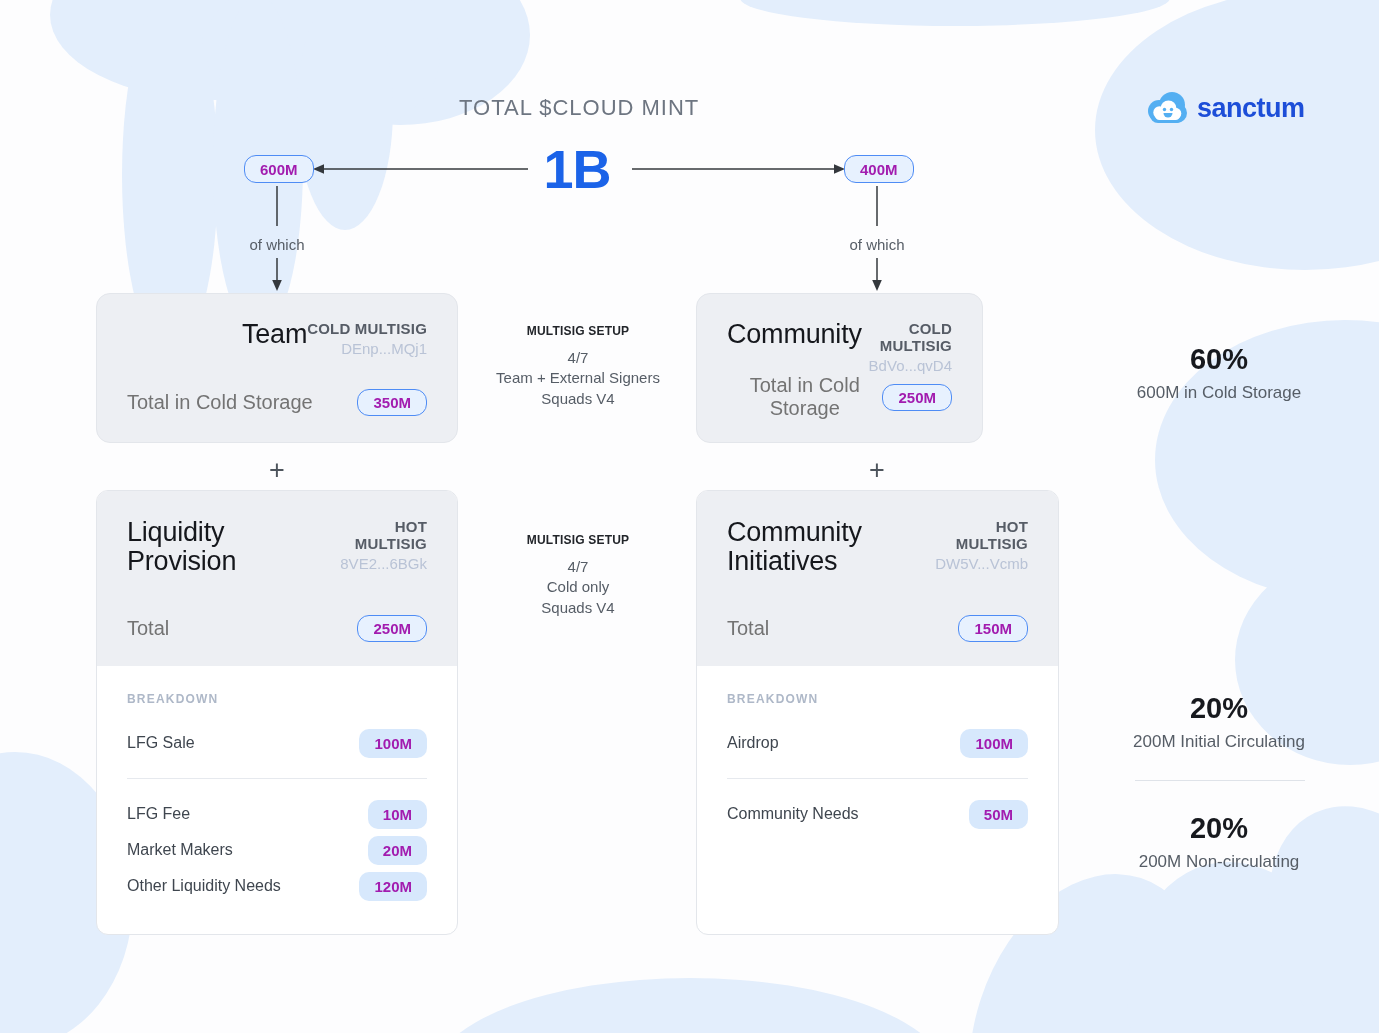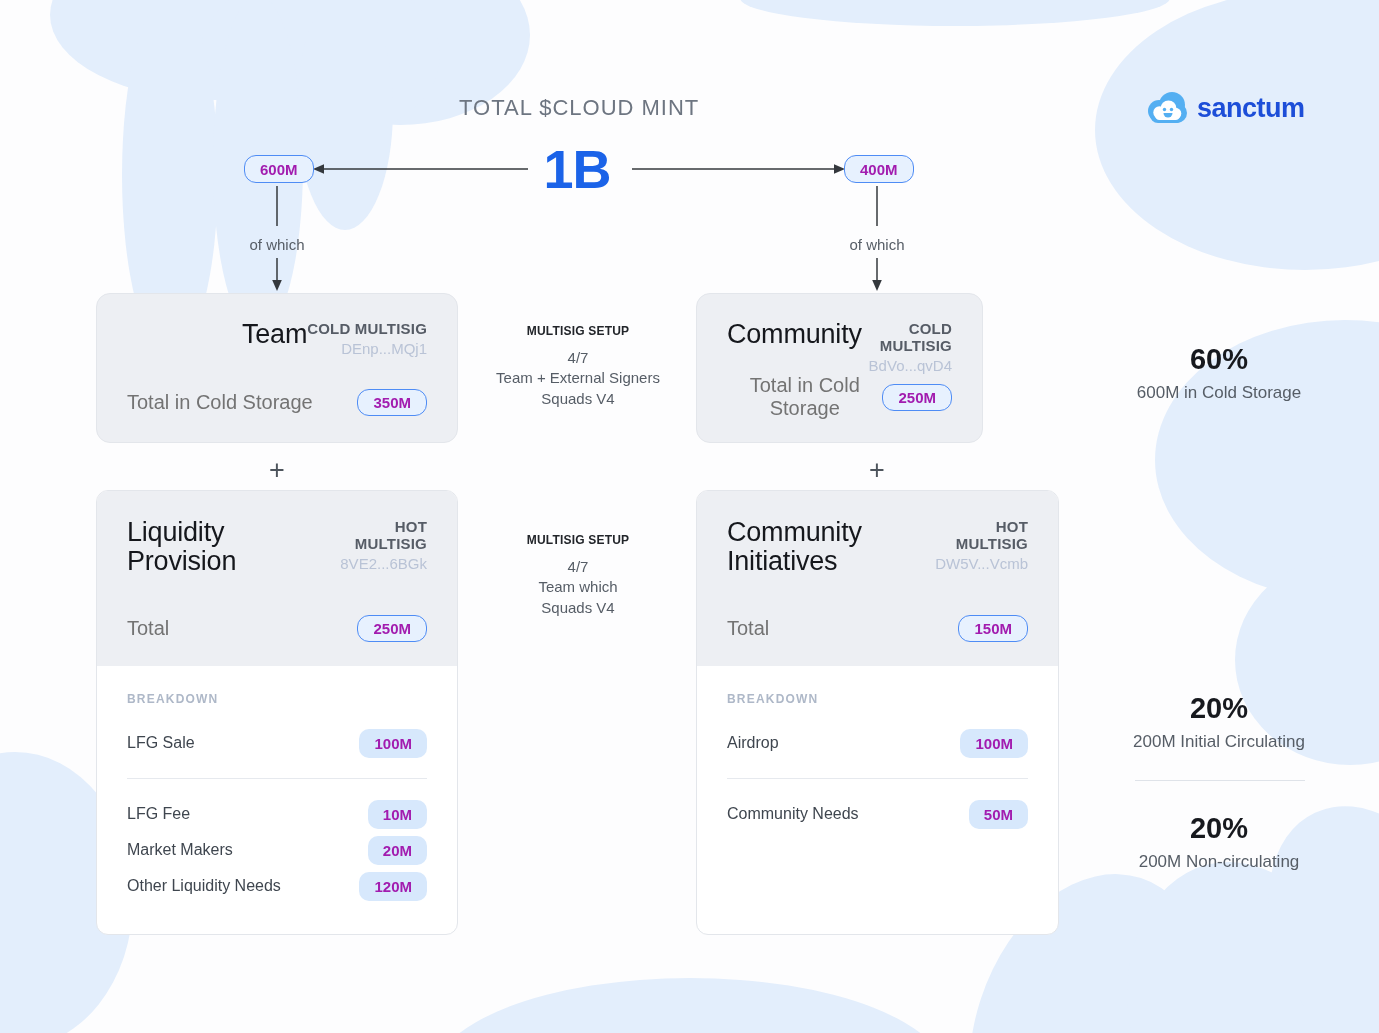--- a/index.html
+++ b/index.html
@@ -230,21 +230,21 @@
 
   <div class="setup" style="top:324px;">
     <div class="setup-title">MULTISIG SETUP</div>
     <div class="setup-line">4/7</div>
     <div class="setup-line">Team + External Signers</div>
     <div class="setup-line">Squads V4</div>
   </div>
   <div class="setup" style="top:533px;">
     <div class="setup-title">MULTISIG SETUP</div>
     <div class="setup-line">4/7</div>
-    <div class="setup-line">Team which</div>
+    <div class="setup-line">Cold only</div>
     <div class="setup-line">Squads V4</div>
   </div>
 
   <div class="stat" style="top:343px;">
     <div class="stat-pct">60%</div>
     <div class="stat-label">600M in Cold Storage</div>
   </div>
   <div class="stat" style="top:692px;">
     <div class="stat-pct">20%</div>
     <div class="stat-label">200M Initial Circulating</div>

